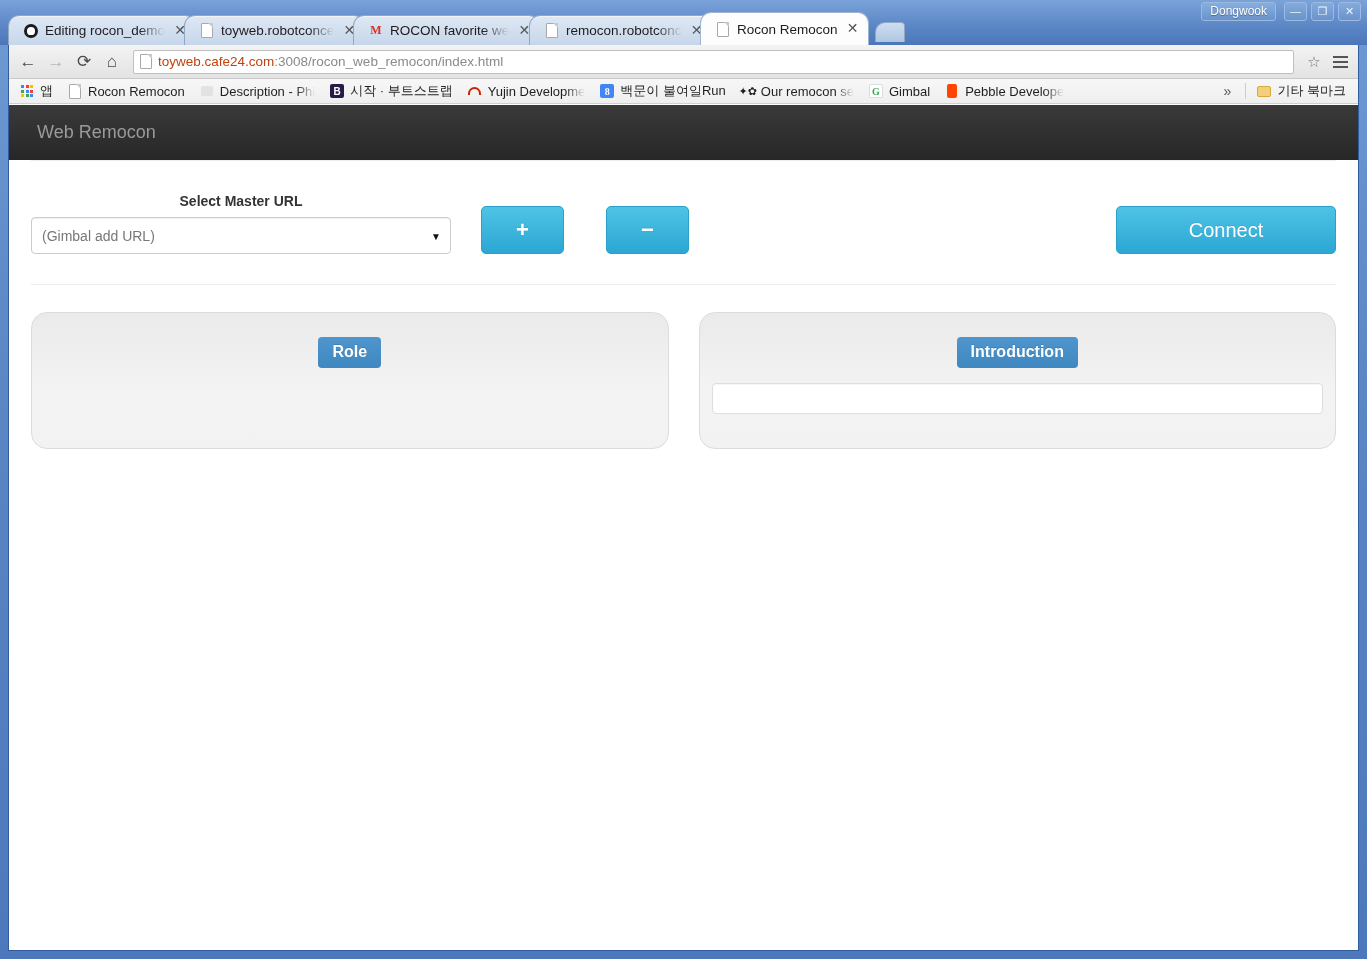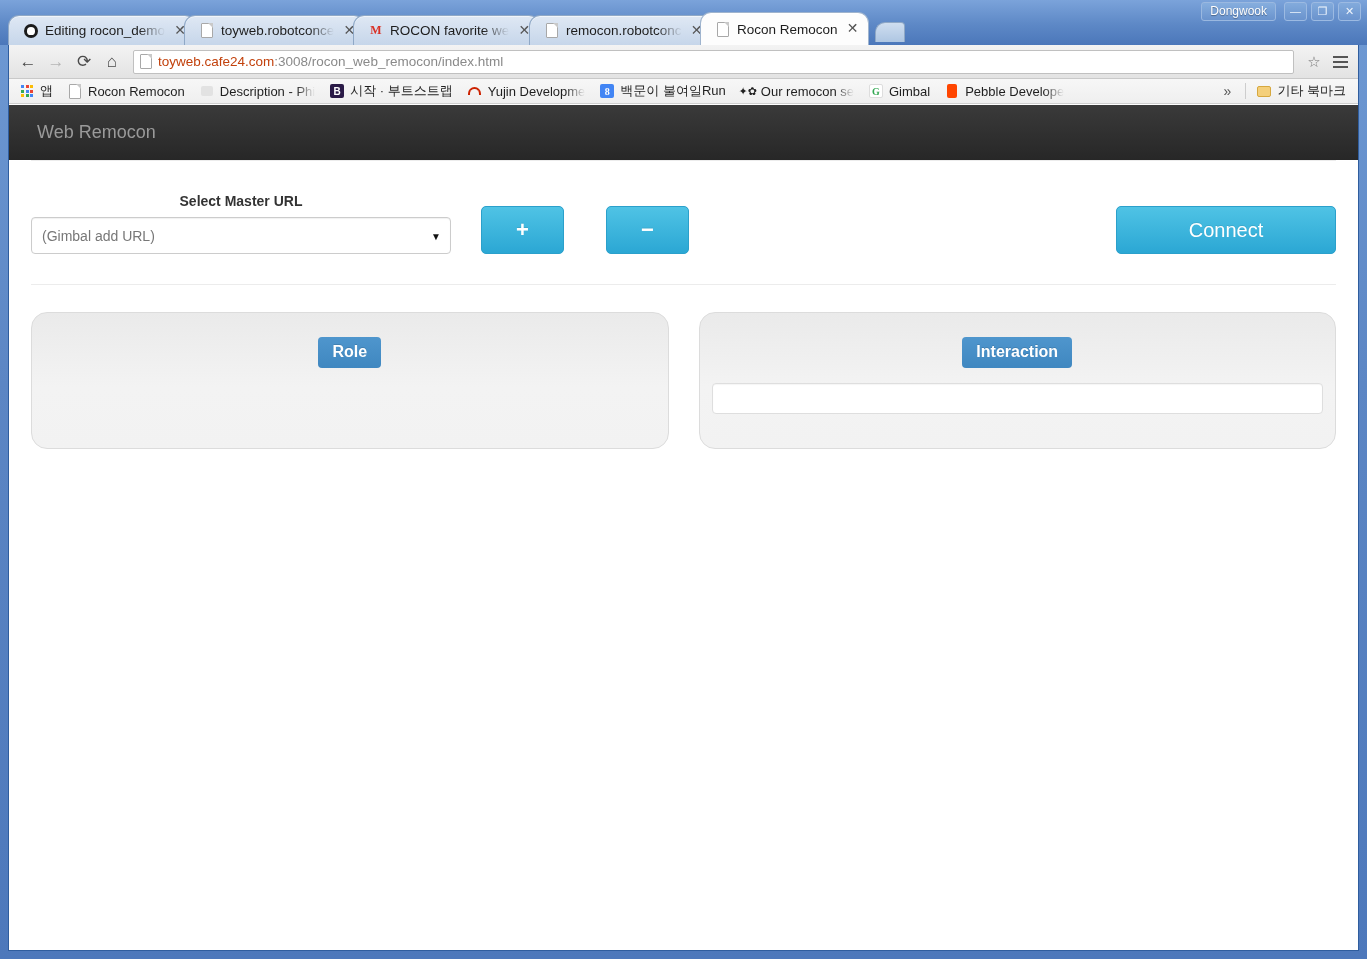--- a/index.html
+++ b/index.html
@@ -562,21 +562,21 @@
           <div id="btn-add" class="btn-blue">+</div>
           <div id="btn-remove" class="btn-blue">−</div>
           <div id="btn-connect" class="btn-blue">Connect</div>
         </div>
 
         <div id="panels">
           <div class="panel">
             <div class="panel-title">Role</div>
           </div>
           <div class="panel has-input">
-            <div class="panel-title">Interaction</div>
+            <div class="panel-title">Introduction</div>
             <div class="panel-input"></div>
           </div>
         </div>
       </div>
 
 
     </div>
   </div>
 </div>
 

